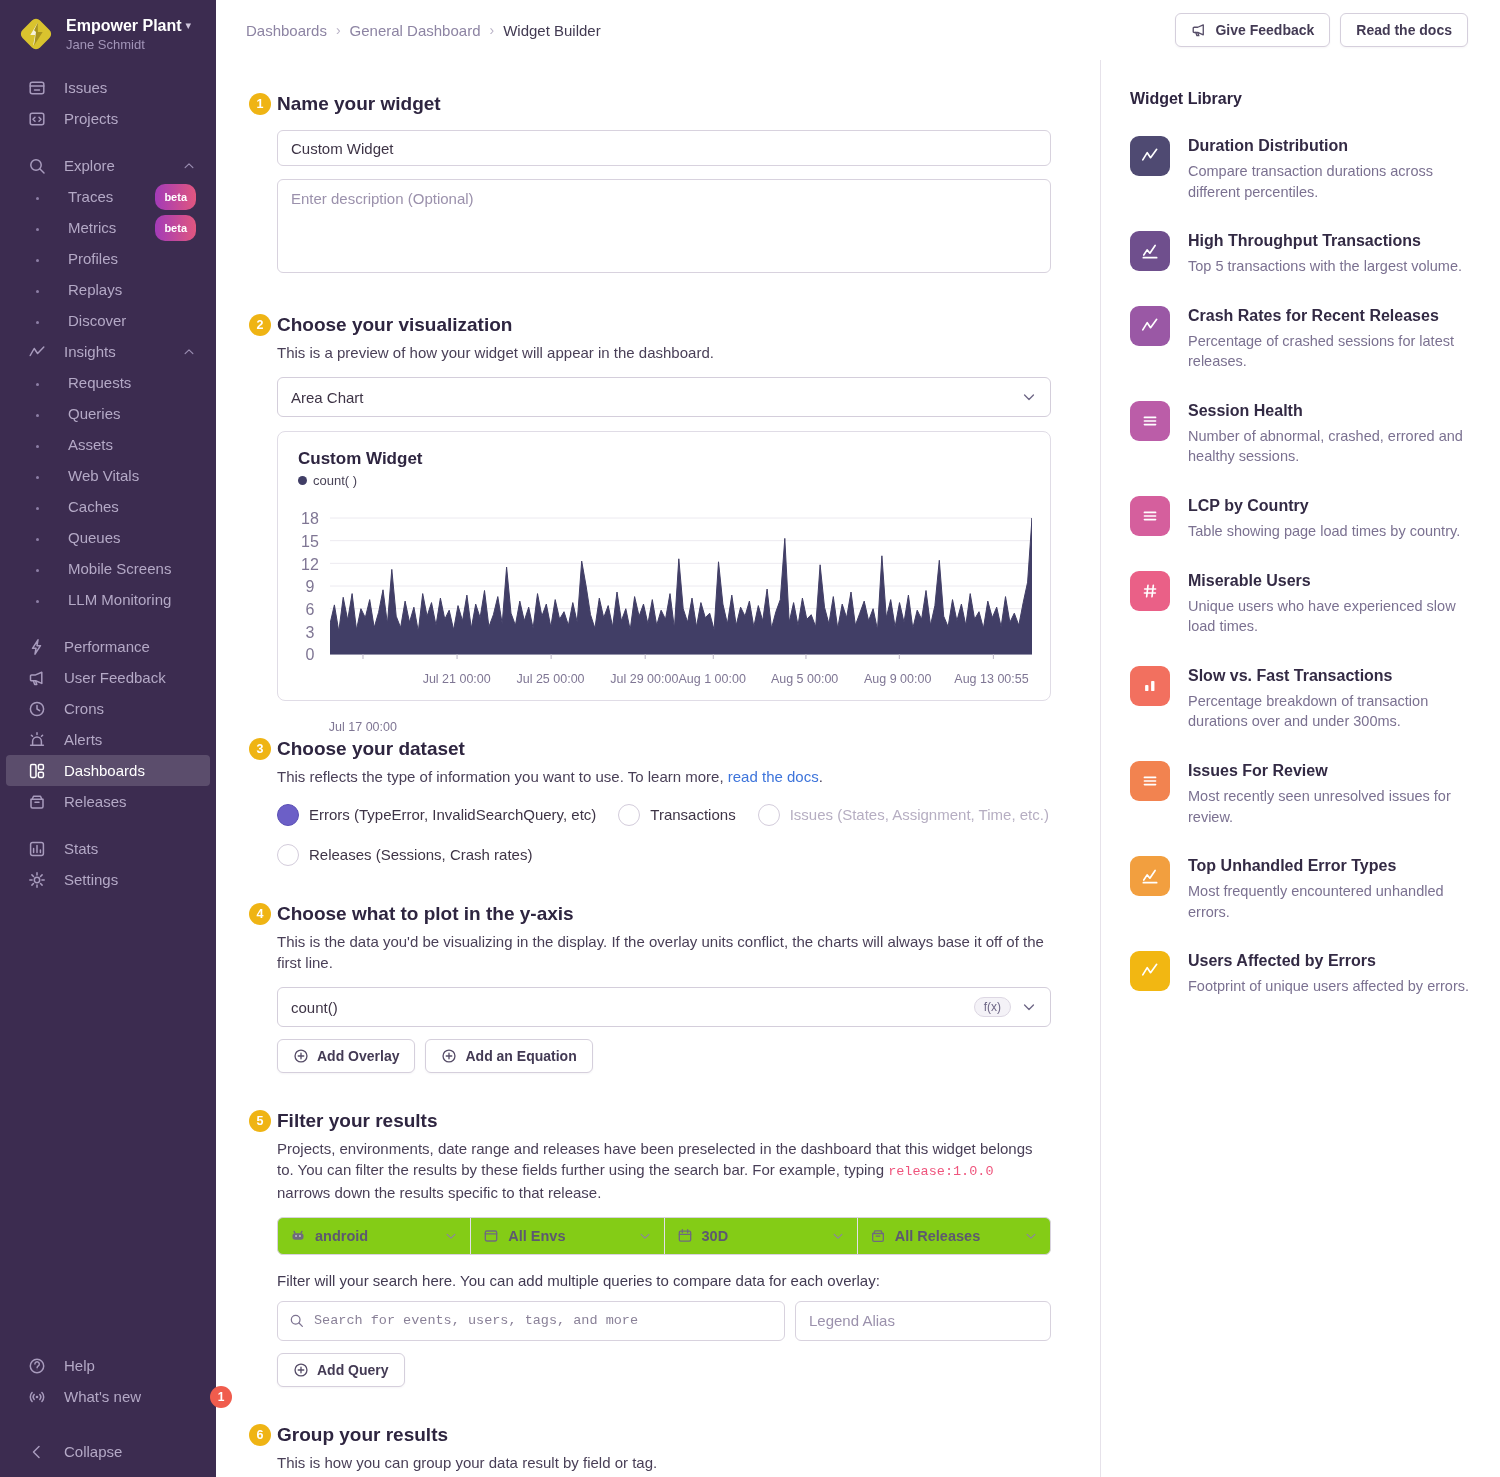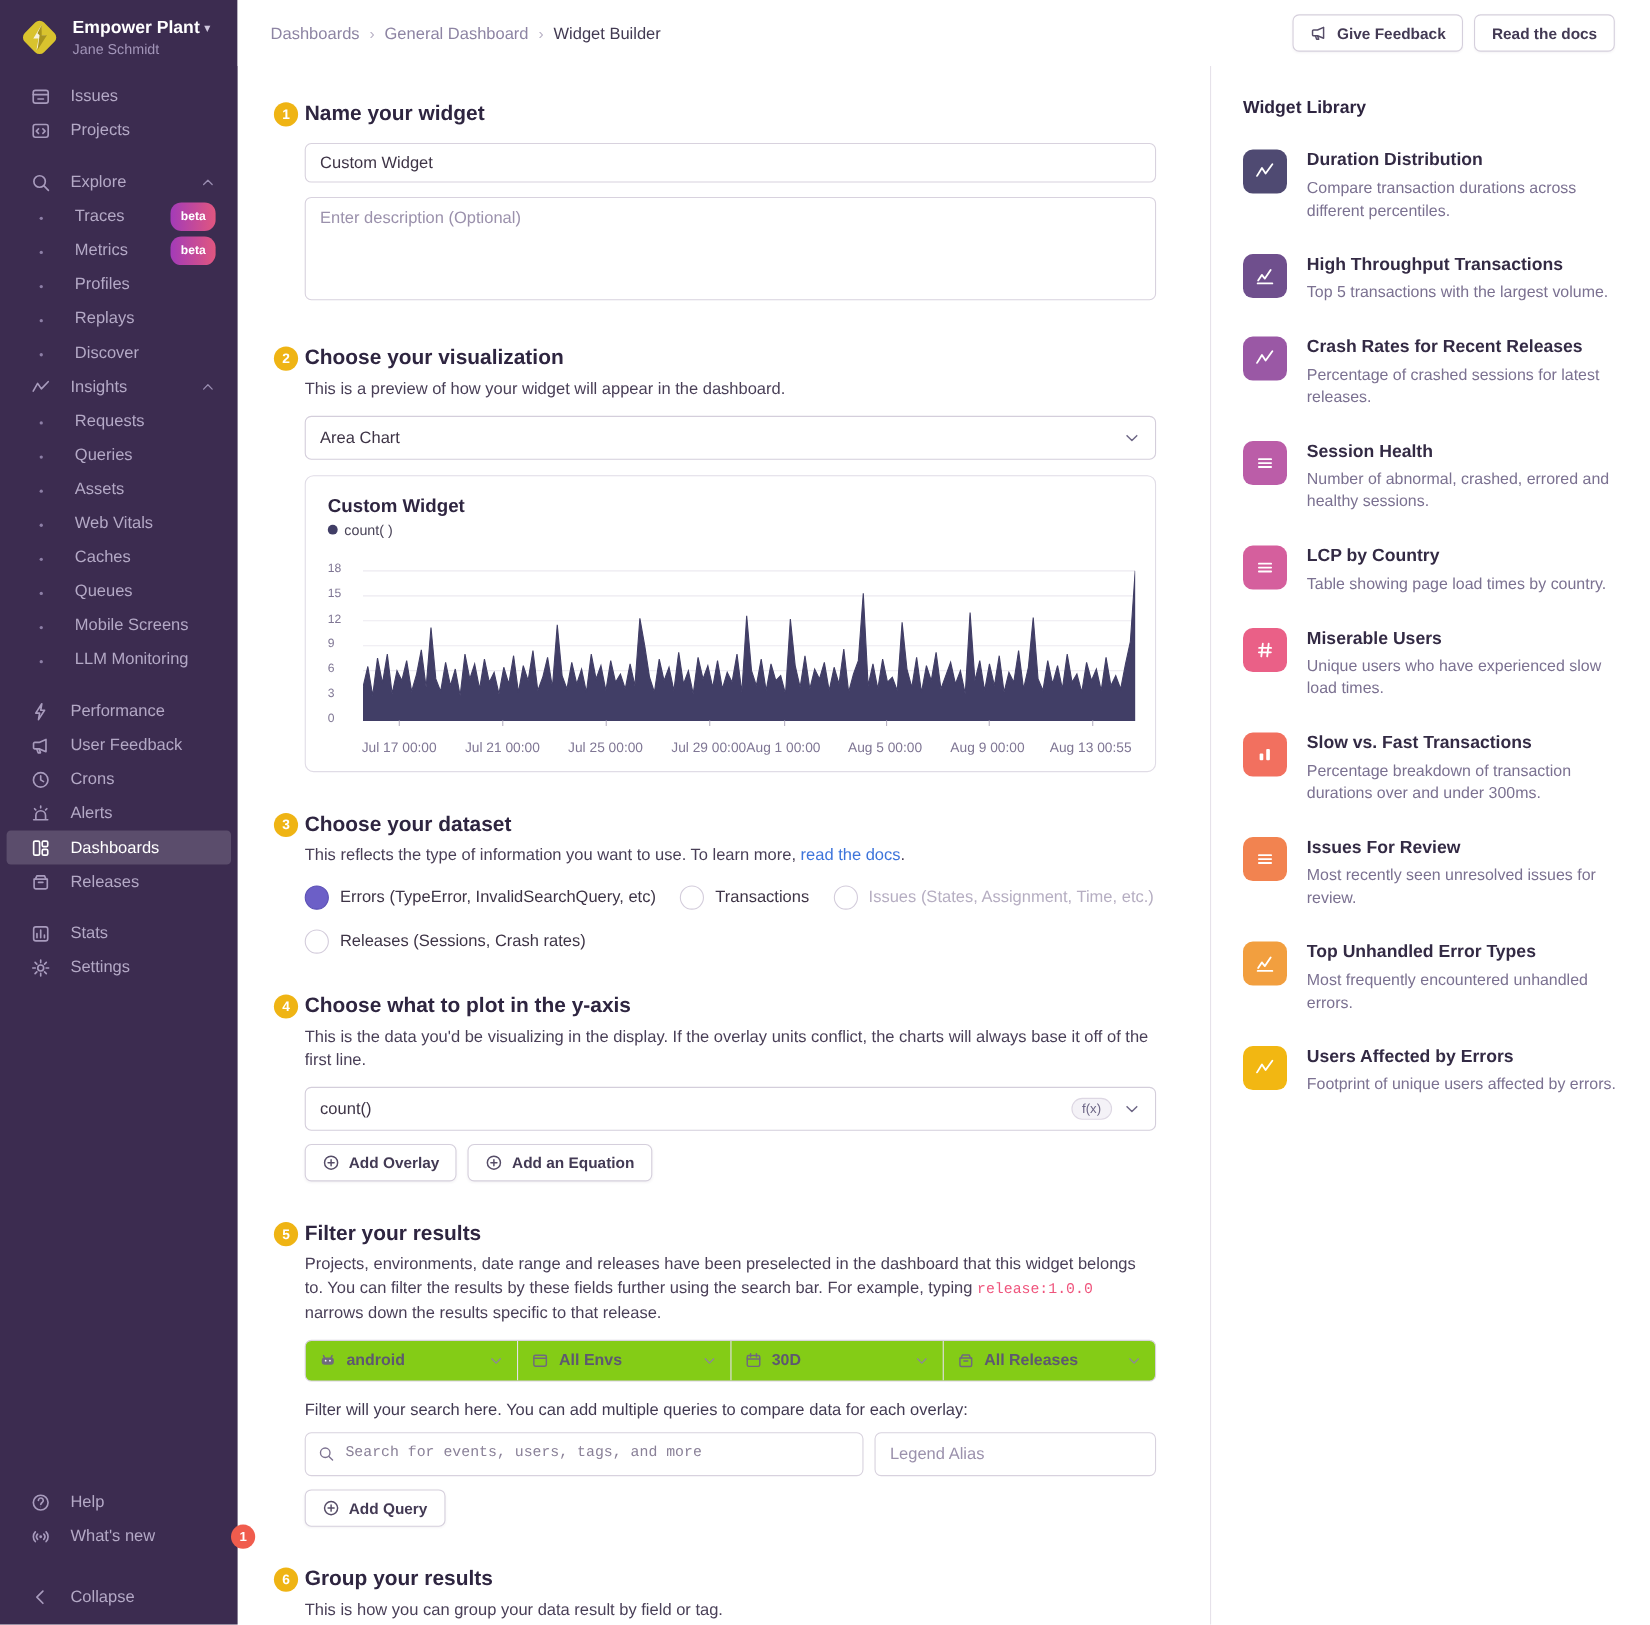--- a/index.html
+++ b/index.html
@@ -58,21 +58,21 @@
   .select .sel-caret svg { width:16px; height:16px; display:block; }
   .fx-pill { margin-left:auto; background:#f4f2f7; border:1px solid #ddd7e3; color:#6e6786; font-size:12px; border-radius:10px; padding:2px 9px; }
   .fx-pill + .sel-caret { margin-left:10px; }
   
   .chart-card { margin-top:14px; width:774px; border:1px solid #e0dce6; border-radius:8px; padding:17px 20px 10px 20px; background:#fff; }
   .chart-title { font-size:17px; font-weight:700; color:#2e2540; }
   .chart-legend { display:flex; align-items:center; gap:6px; margin-top:4px; font-size:13px; color:#4a4458; }
   .legend-dot { width:9px; height:9px; border-radius:50%; background:#413e66; }
   .plot-wrap { margin-top:24px; margin-left:32px; position:relative; }
   .plot-svg { display:block; }
-  .ylab { position:absolute; right:100%; margin-right:8px; width:24px; text-align:left; font-size:11px; color:#7f7694; }
+  .ylab { position:absolute; right:100%; margin-right:8px; width:24px; text-align:center; font-size:16px; color:#7f7694; }
   .xlabs { position:relative; height:22px; margin-top:4px; }
   .xlab { position:absolute; top:4px; transform:translateX(-50%); font-size:12.5px; color:#7f7694; white-space:nowrap; }
   
   .radio-rows { display:flex; flex-wrap:wrap; column-gap:22px; row-gap:18px; margin-top:16px; max-width:774px; }
   .radio-opt { display:flex; align-items:center; gap:10px; font-size:15px; color:#3e3446; cursor:pointer; }
   .radio-circle { width:22px; height:22px; border-radius:50%; border:1.5px solid #d3ccdb; background:#fff; flex:0 0 22px; }
   .radio-opt.selected .radio-circle { background:#6c5fc7; border-color:#5b50b5; }
   .radio-opt.disabled { color:#b6aec2; cursor:default; }
   .radio-opt.break { flex-basis:100%; }
   .btn-row { display:flex; gap:10px; margin-top:12px; }
@@ -435,21 +435,21 @@
                 <line x1="32.994" y1="142" x2="32.994" y2="147" stroke="#b9b3c4" stroke-width="1"></line>
                 <line x1="127.06200000000001" y1="142" x2="127.06200000000001" y2="147" stroke="#b9b3c4" stroke-width="1"></line>
                 <line x1="221.13" y1="142" x2="221.13" y2="147" stroke="#b9b3c4" stroke-width="1"></line>
                 <line x1="315.198" y1="142" x2="315.198" y2="147" stroke="#b9b3c4" stroke-width="1"></line>
                 <line x1="383.29200000000003" y1="142" x2="383.29200000000003" y2="147" stroke="#b9b3c4" stroke-width="1"></line>
                 <line x1="475.95599999999996" y1="142" x2="475.95599999999996" y2="147" stroke="#b9b3c4" stroke-width="1"></line>
                 <line x1="569.322" y1="142" x2="569.322" y2="147" stroke="#b9b3c4" stroke-width="1"></line>
                 <line x1="663.39" y1="142" x2="663.39" y2="147" stroke="#b9b3c4" stroke-width="1"></line>
               </svg>
             <div class="xlabs" id="xlabs">
-                <span class="xlab" style="left: 4.7%;">Jul 17 00:00</span>
+                <span class="xlab" style="left: 4.7%; margin-top: 48px;">Jul 17 00:00</span>
                 <span class="xlab" style="left: 18.1%;">Jul 21 00:00</span>
                 <span class="xlab" style="left: 31.5%;">Jul 25 00:00</span>
                 <span class="xlab" style="left: 44.9%;">Jul 29 00:00</span>
                 <span class="xlab" style="left: 54.6%;">Aug 1 00:00</span>
                 <span class="xlab" style="left: 67.8%;">Aug 5 00:00</span>
                 <span class="xlab" style="left: 81.1%;">Aug 9 00:00</span>
                 <span class="xlab" style="left: 94.5%;">Aug 13 00:55</span>
               </div>
           </div>
         </div>

